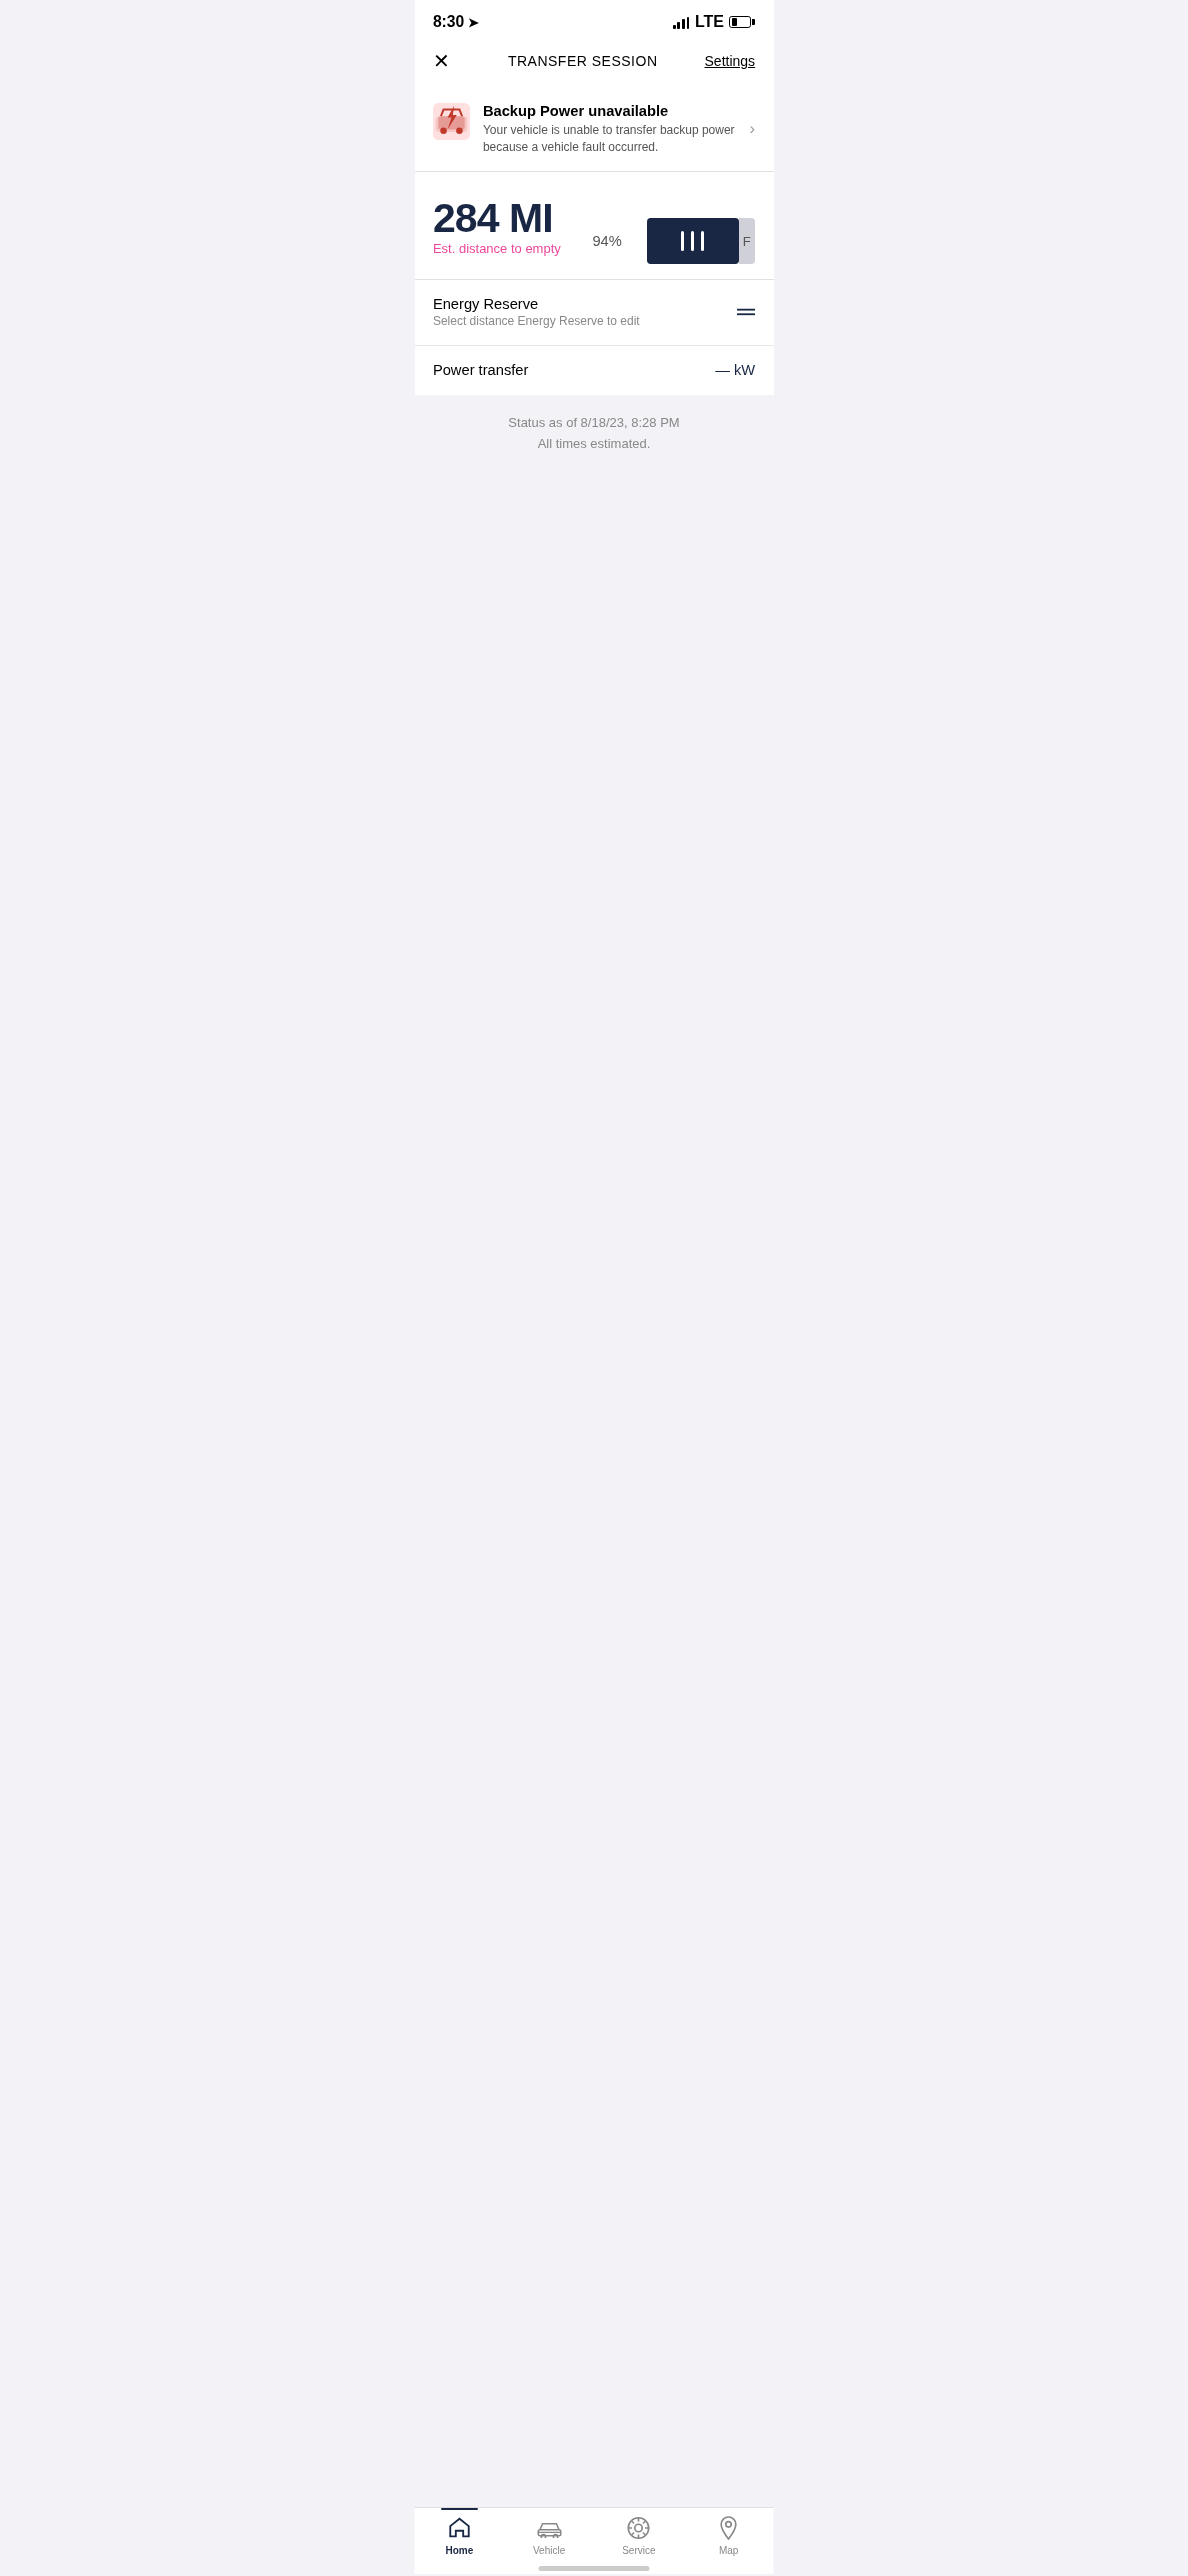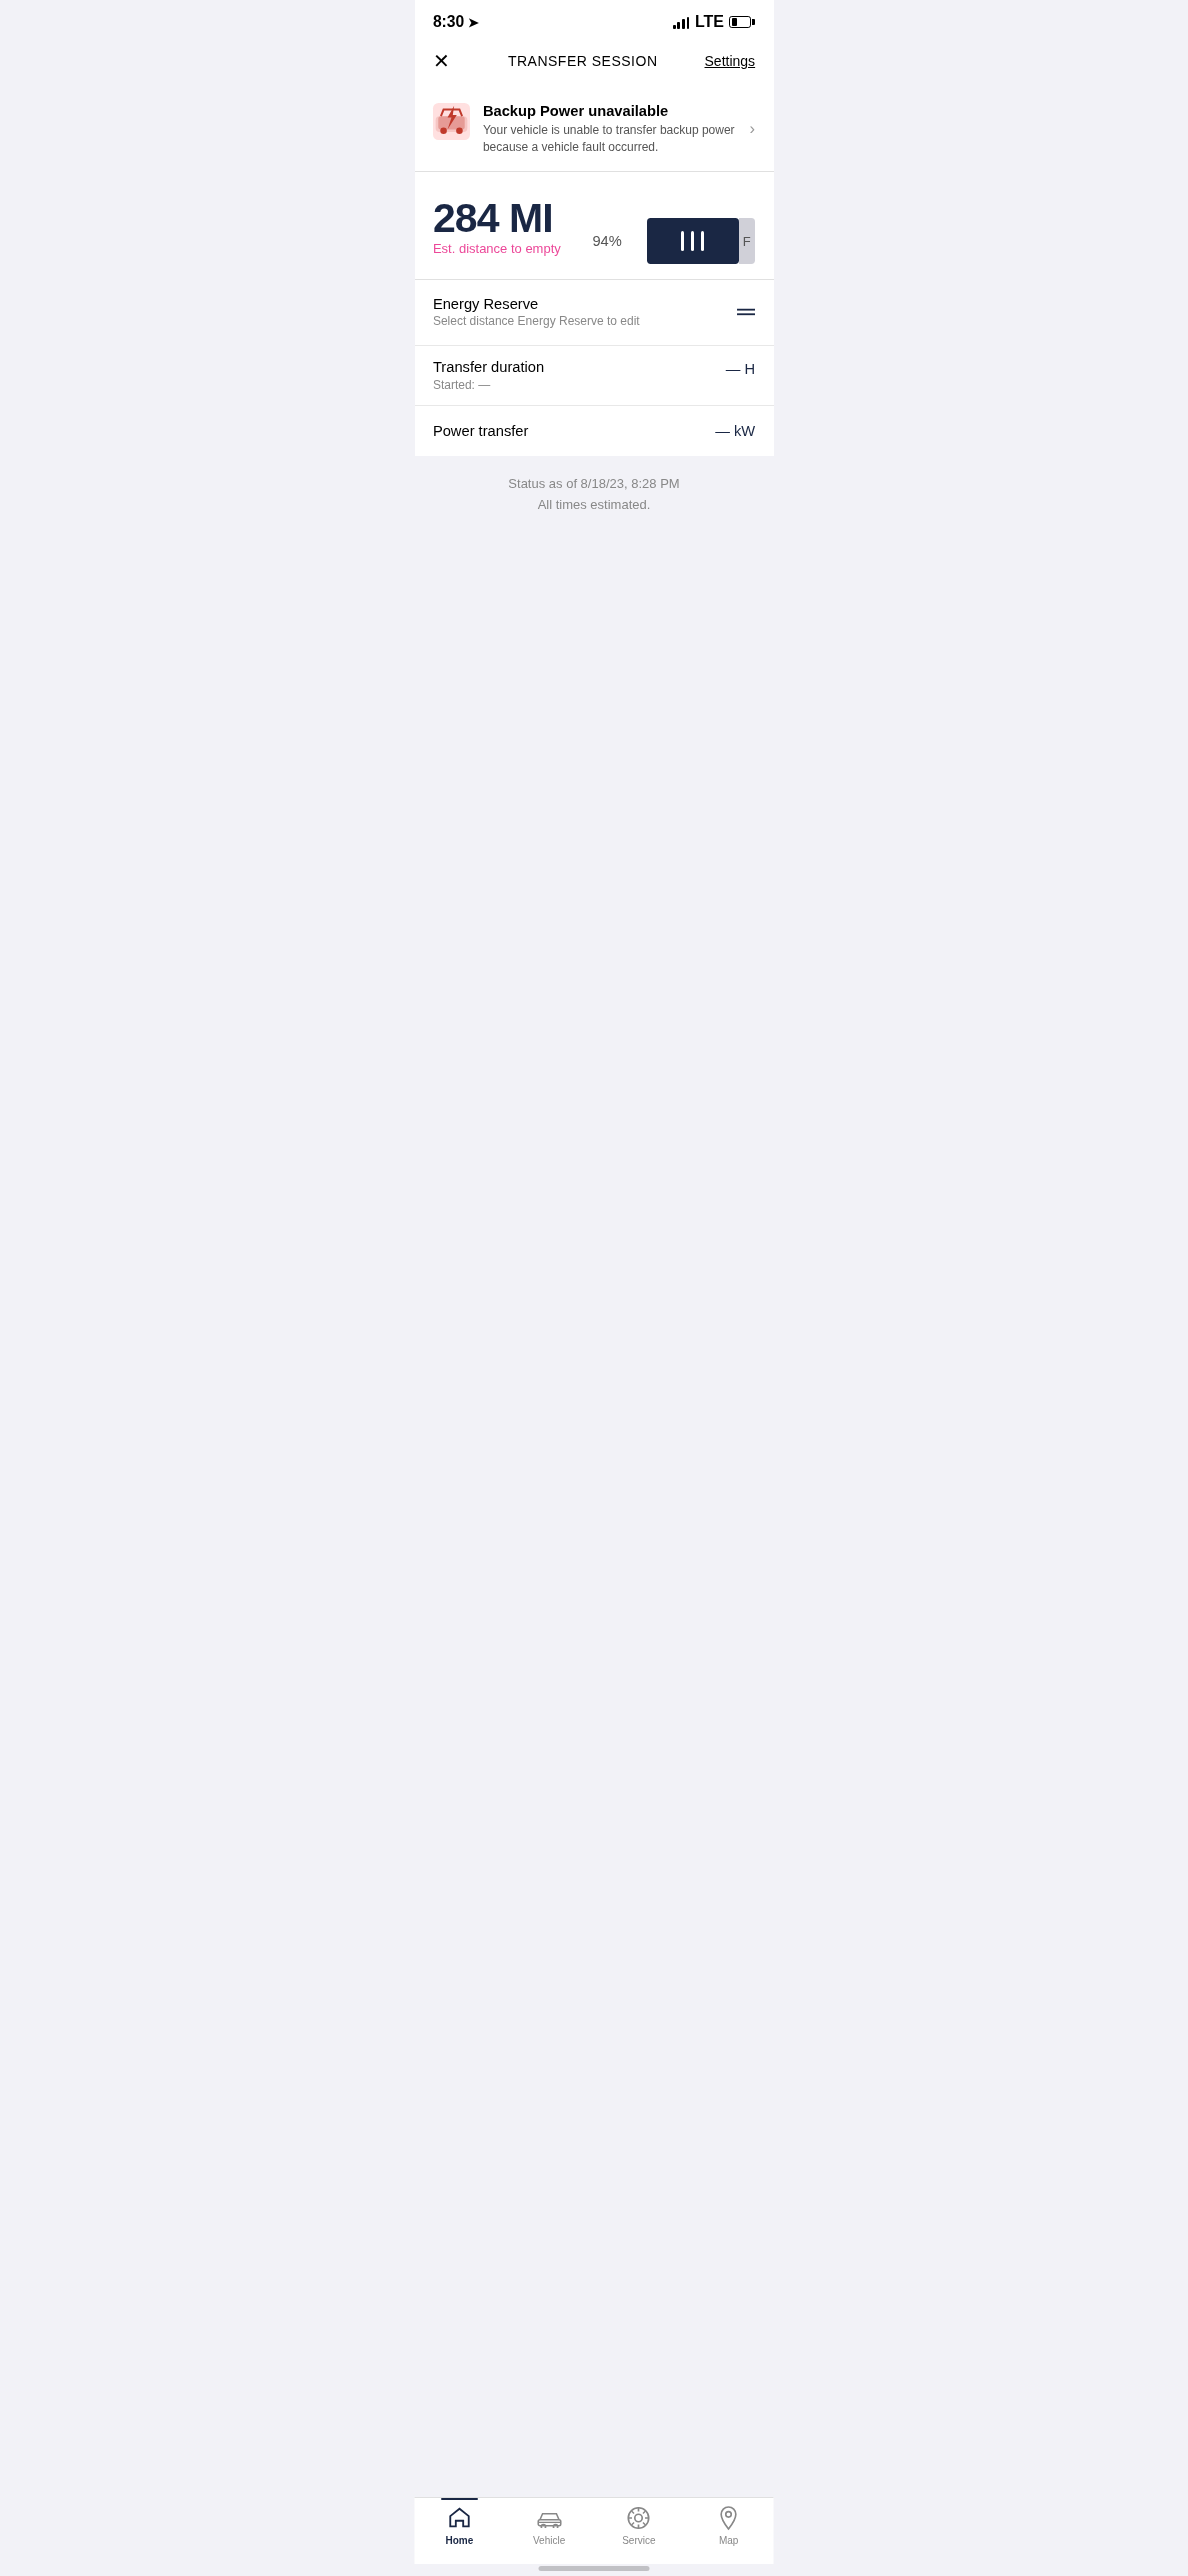--- a/index.html
+++ b/index.html
@@ -330,21 +330,21 @@
       text-align: center;
       color: #888;
       font-size: 13px;
       line-height: 1.6;
       background: #f2f2f7;
     }
 
     
     .tab-bar {
       position: fixed;
-      bottom: 12px;
+      bottom: 2px;
       left: 50%;
       transform: translateX(-50%);
       width: 359px;
       background: #fff;
       border-top: 0.9px solid #e0e0e0;
       display: flex;
       justify-content: space-around;
       align-items: center;
       padding: 7.4px 0 18.4px;
     }
@@ -489,27 +489,20 @@
       </div>
       <div class="info-row-value">
         <svg width="18.4" height="11" viewBox="0 0 20 12">
           <line x1="0" y1="4" x2="20" y2="4" stroke="#1a2744" stroke-width="2"></line>
           <line x1="0" y1="9" x2="20" y2="9" stroke="#1a2744" stroke-width="2"></line>
         </svg>
       </div>
     </div>
 
 
-    <div class="transfer-row">
-      <div class="transfer-row-left">
-        <div class="transfer-row-title">Transfer duration</div>
-        <div class="transfer-row-started">Started: —</div>
-      </div>
-      <div class="transfer-row-value">— H</div>
-    </div>
 
     <div class="info-row">
       <div class="info-row-left">
         <div class="info-row-title">Power transfer</div>
       </div>
       <div class="info-row-value">— kW</div>
     </div>
 
   </div>
 

